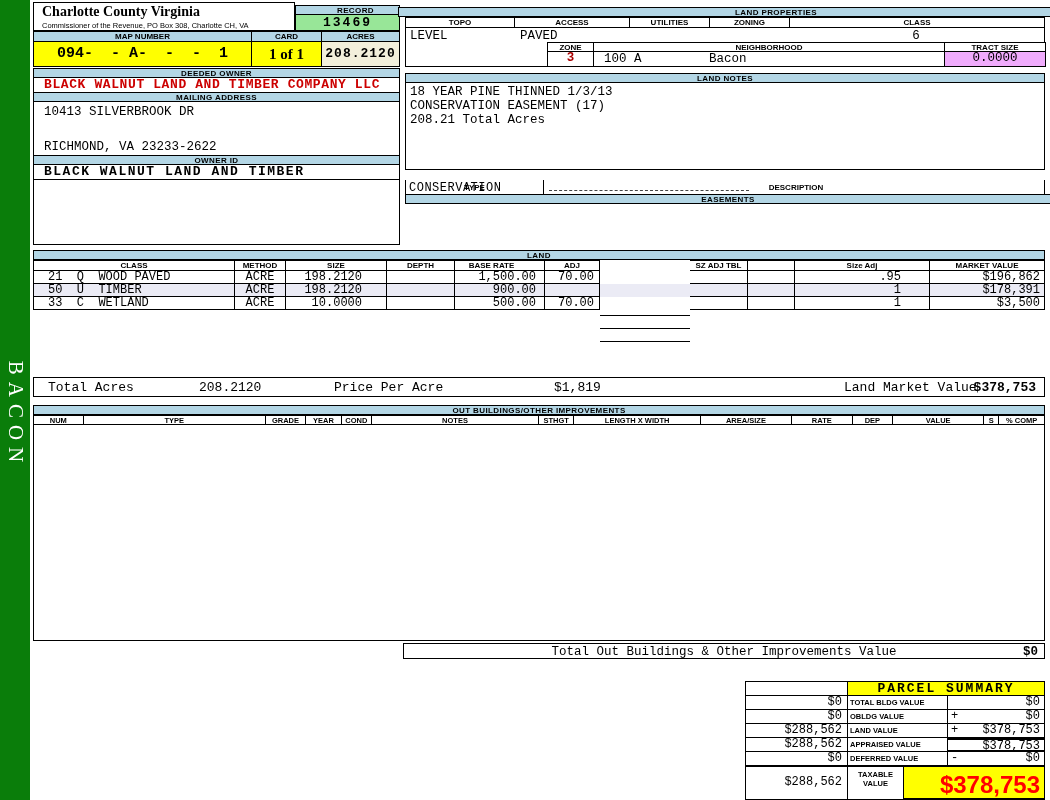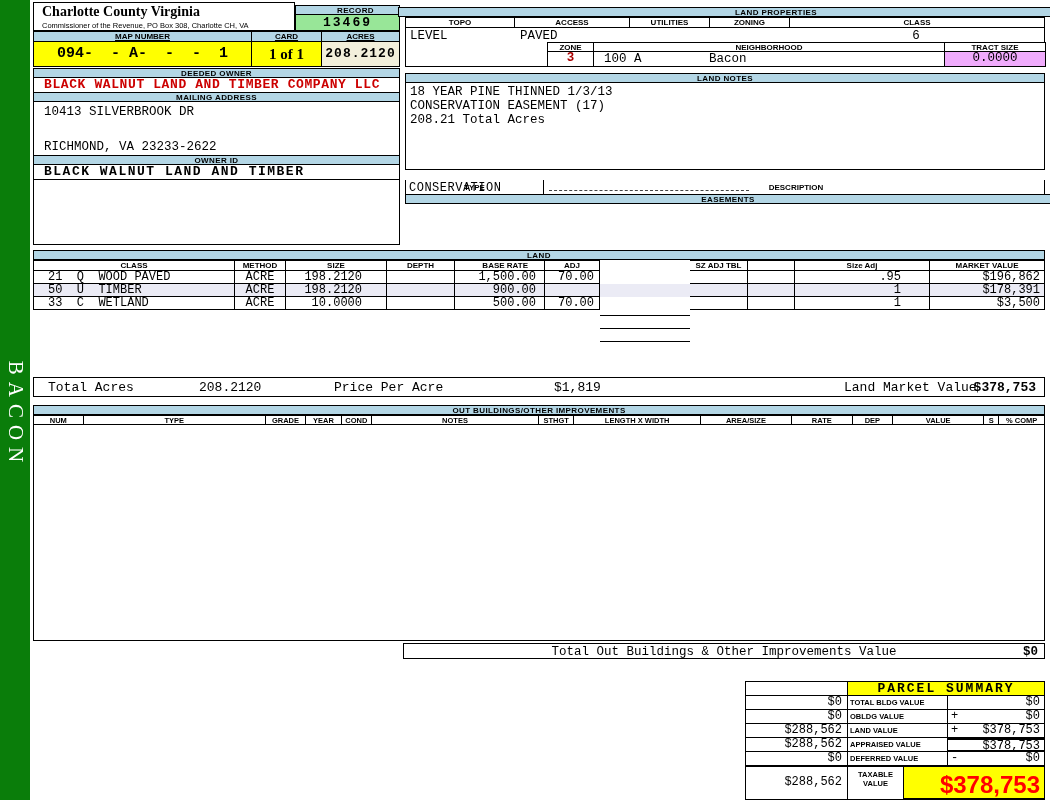--- a/index.html
+++ b/index.html
@@ -22,21 +22,21 @@
   .county-box{position:absolute;left:33px;top:2px;width:262px;height:29px;border:1px solid #000;
               background:#fff;padding-left:8px;}
   .county-name{font-family:"Liberation Serif",serif;font-weight:bold;font-size:14px;line-height:18px;}
   .commissioner{font:7.5px "Liberation Sans",sans-serif;line-height:9px;}
 
   .record-label{left:295px;top:5px;width:105px;padding-left:16px;}
   .record-value{position:absolute;left:295px;top:15px;width:105px;height:16px;background:#98e698;
                 border:1px solid #000;border-top:none;font-weight:bold;font-size:13px;text-align:center;
                 line-height:15px;letter-spacing:2px;}
 
-  .mn-headers{position:absolute;left:33px;top:31px;width:388px;height:11px;display:flex;text-decoration:underline;}
+  .mn-headers{position:absolute;left:33px;top:31px;width:388px;height:11px;display:flex;}
   .mn-headers>div{background:#b3d6e5;border:1px solid #000;border-left:none;
         font:bold 8px "Liberation Sans",sans-serif;text-align:center;line-height:10px;}
   .mn-headers>div:first-child{border-left:1px solid #000;}
   .mn-values{position:absolute;left:33px;top:42px;width:367px;height:25px;display:flex;}
   .mn-values>div{border:1px solid #000;border-left:none;border-top:none;text-align:center;}
   .mn-values>div:first-child{border-left:1px solid #000;}
   .w-map{width:219px;} .w-card{width:70px;} .w-acres{width:78px;}
   .map-val{background:#ffff00;font-weight:bold;font-size:15px;line-height:24px;white-space:pre;}
   .card-val{background:#ffff00;font-family:"Liberation Serif",serif;font-weight:bold;font-size:15px;line-height:24px;}
   .acres-val{background:#f2efdb;font-weight:bold;font-size:13px;line-height:24px;letter-spacing:1px;}
@@ -238,21 +238,21 @@
     <div class="ease-dotted"></div>
     <div class="ease-desc-lab">DESCRIPTION</div>
   </div>
 
   <div class="hbar land-bar">LAND</div>
   <div class="land-headers">
     <div class="lc0" style="padding-left:0;text-align:center">CLASS</div>
     <div class="lc1">METHOD</div>
     <div class="lc2" style="padding-right:0;text-align:center">SIZE</div>
     <div class="lc3" style="text-align:center">DEPTH</div>
-    <div class="lc4" style="padding-right:16px;text-align:right">BASE RATE</div>
+    <div class="lc4" style="padding-right:16px;text-align:center">BASE RATE</div>
     <div class="lc5" style="padding-right:0;text-align:center">ADJ</div>
     <div class="lc6" style="padding-right:0;text-align:center">ADJ RATE</div>
     <div class="lc7" style="text-align:center">SZ ADJ TBL</div>
     <div class="lc8"></div>
     <div class="lc9" style="padding-right:0;text-align:center">Size Adj</div>
     <div class="lc10" style="padding-right:0;text-align:center">MARKET VALUE</div>
   </div>
 
   <div class="land-row" style="top:271px">
     <div class="lc0">21  Q  WOOD PAVED</div>

